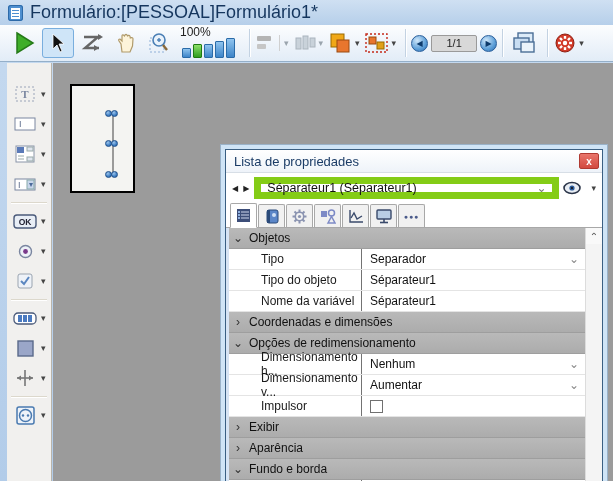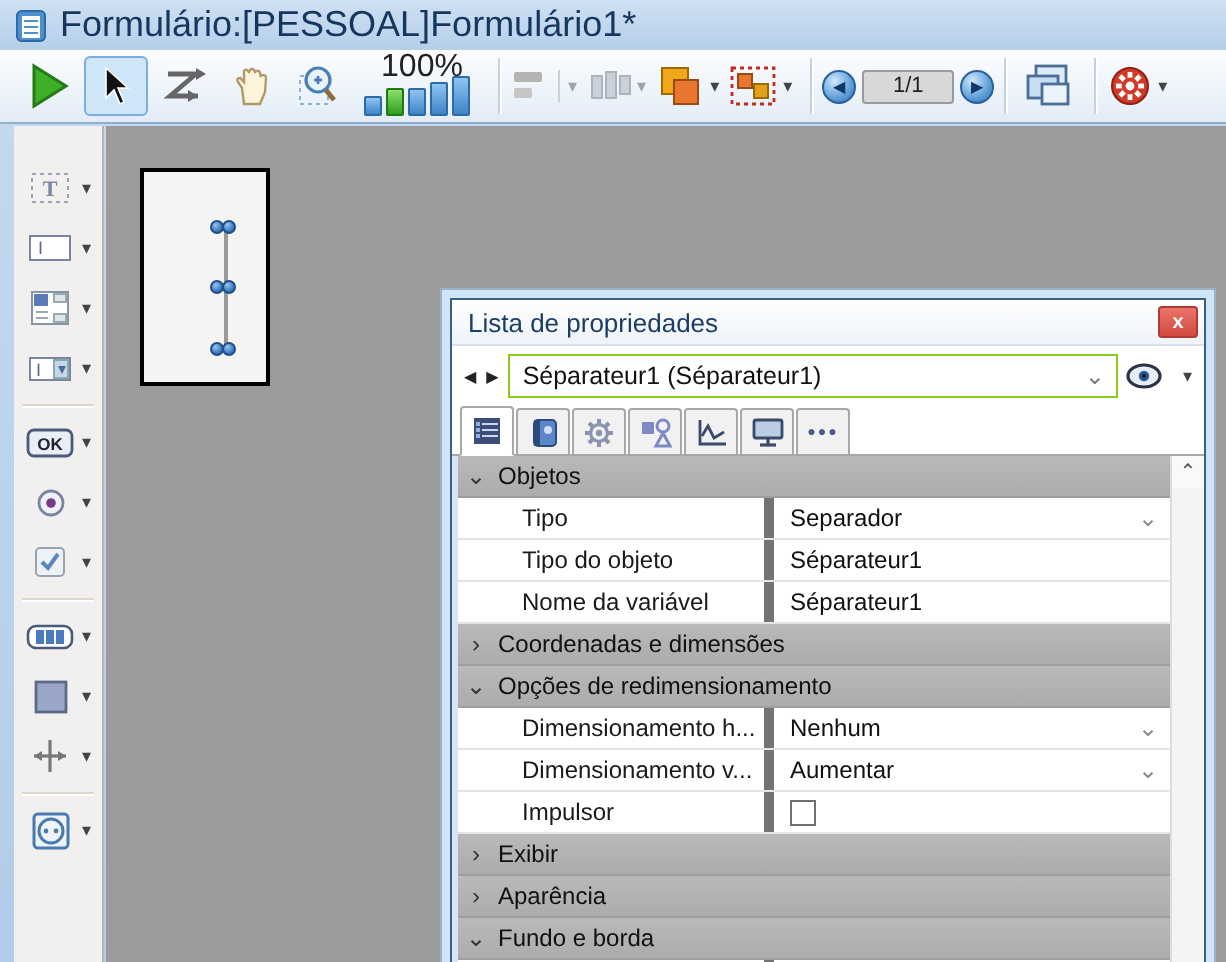--- a/index.html
+++ b/index.html
@@ -26,22 +26,22 @@
     background:linear-gradient(#fcfdfe,#e2ecf7);
     border-bottom:1px solid #94afc9; display:flex; align-items:center; padding-left:8px; }
   .tbtn { width:32px; height:30px; display:flex; align-items:center; justify-content:center;
     border-radius:3px; margin-right:2px; }
   .tbtn.sel { background:#cfe5f8; border:1px solid #79aede; }
   .tsep { width:1px; height:28px; background:#c3d2e2; box-shadow:1px 0 0 #ffffff; margin:0 5px; }
   .darr { font-size:9px; color:#444; margin-left:2px; }
   .dis .darr { color:#9aa4ad; }
   .tgroup { display:flex; align-items:center; margin-right:4px; }
   .zoomgrp { position:relative; width:62px; height:34px; margin:0 2px; }
-  .zoomlab { position:absolute; top:-1px; left:0; right:0; text-align:center;
-    font-size:16px; color:#222; }
+  .zoomlab { position:absolute; top:-1px; left:0; right:0; text-align:left;
+    font-size:12px; color:#222; }
   .zoombars { position:absolute; bottom:2px; left:2px; display:flex; align-items:flex-end; gap:2px; }
   .zb { width:9px; background:linear-gradient(#8fc4ef,#3d84c8); border:1px solid #2a6ba8; border-radius:1px; }
   .zb.g { background:linear-gradient(#8ce06a,#2f9e1f); border-color:#1f7a12; }
   .pagefield { width:46px; height:17px; background:#d8d8d8; border:1px solid #9a9a9a;
     border-radius:2px; display:flex; align-items:center; justify-content:center;
     font-size:11px; color:#222; margin:0 3px;text-align:right; }
   .navbtn { width:17px; height:17px; border-radius:50%;
     background:radial-gradient(circle at 35% 30%, #cfe7fa, #5d9fd8 60%, #2f6eb0);
     border:1px solid #2a5f9b; color:#0d3a6b; font-size:8px;
     display:flex; align-items:center; justify-content:center; }
@@ -72,42 +72,42 @@
   .p-title { height:23px; display:flex; align-items:center;
     background:linear-gradient(#ffffff,#eef3f9); padding:2px 3px 2px 8px;
     border-bottom:1px solid #d7dee6; }
   .p-title-txt { flex:1; color:#1b3c66; font-size:13px; }
   .p-close { width:20px; height:16px; background:linear-gradient(#e9756b,#d24a40);
     border:1px solid #b03a32; border-radius:2px; color:#fff; font-size:10px;
     display:flex; align-items:center; justify-content:center; font-weight:bold; }
   .p-selector { height:30px; display:flex; align-items:center; padding:0 6px; gap:4px;
     background:#fff; }
   .sel-arrows { font-size:8px; color:#222; letter-spacing:1px; }
-  .combo { flex:1; height:22px; border:1px solid #84cc16; background:#fff;
+  .combo { flex:1; height:22px; border:7px solid #84cc16; background:#fff;
     display:flex; align-items:center; padding:0 6px; }
   .combo-txt { flex:1; font-size:12.5px; color:#111; }
   .combo-ch { color:#7a7a7a; font-size:12px; }
   .p-tabs { height:25px; display:flex; align-items:flex-end; padding-left:4px;
     background:#fff; border-bottom:1px solid #a8a8a8; }
   .ptab { width:27px; height:23px; border:1px solid #a8a8a8; border-bottom:none;
     background:#f1f1f1; display:flex; align-items:center; justify-content:center;
     margin-right:1px; border-radius:2px 2px 0 0; }
   .ptab.act { background:#fff; height:25px; margin-bottom:-1px; border-bottom:1px solid #fff; }
   .ptab-more { font-size:7px; color:#4a5a8a; letter-spacing:1px; }
 
   .p-body { flex:1; display:flex; min-height:0; }
   .plist { flex:1; border-left:3px solid #d6e4f4; overflow:hidden; }
   .psec { height:21px; background:linear-gradient(#b9b9b9,#acacac);
     display:flex; align-items:center; gap:6px; padding-left:4px;
     border-bottom:1px solid #9e9e9e; }
   .pch { font-size:12px; color:#333; width:10px; text-align:center; line-height:10px; }
   .psec-t { font-weight:normal; font-size:12px; color:#111; }
   .prow { height:21px; display:flex; border-bottom:1px solid #e4e4e4; background:#fff; }
-  .plab { width:158px; padding-left:32px; display:flex; align-items:center;
-    border-right:5px solid #737373; color:#1a1a1a; }
+  .plab { width:133px; padding-left:32px; display:flex; align-items:center;
+    border-right:1px solid #737373; color:#1a1a1a; }
   .pval { flex:1; display:flex; align-items:center; padding-left:8px; color:#111; }
   .pval .sp { flex:1; }
   .vch { color:#8a8a8a; font-size:12px; padding-right:6px; }
   .cb { width:13px; height:13px; border:1px solid #707070; background:#fff; }
 
   .p-scroll { width:17px; background:#f4f4f4; border-left:1px solid #dcdcdc;
     display:flex; flex-direction:column; justify-content:space-between; align-items:center; }
   .sarr { height:16px; width:100%; display:flex; align-items:center; justify-content:center;
     color:#555; font-size:10px; background:#f9f9f9; }
 </style>

